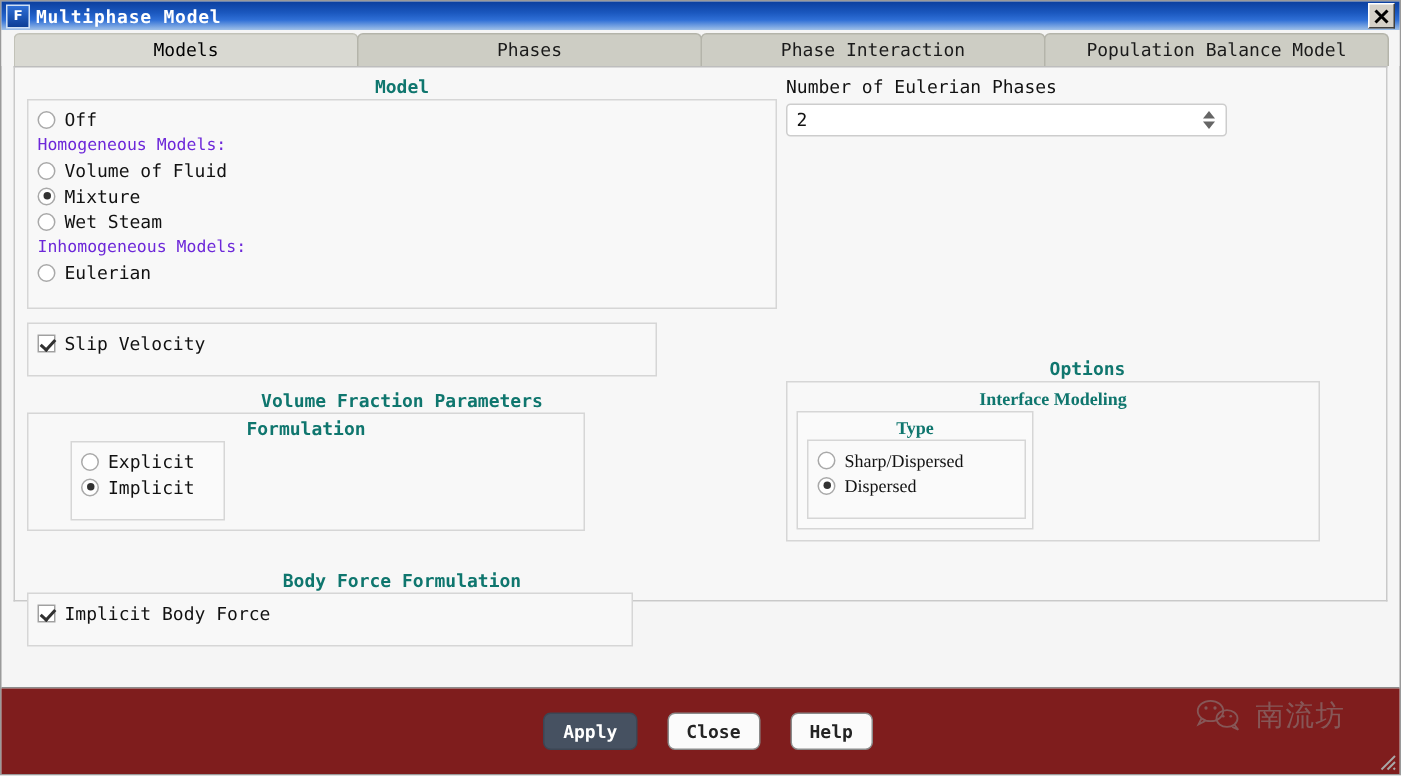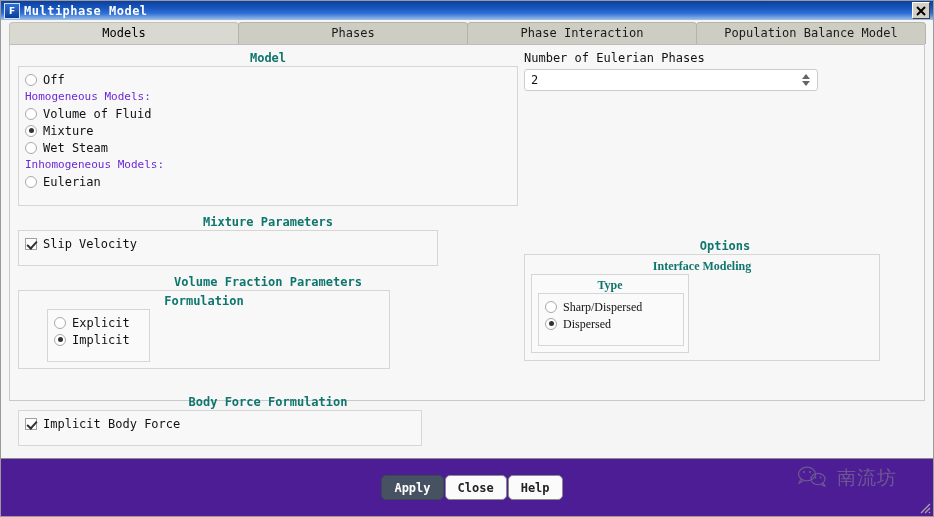--- a/index.html
+++ b/index.html
@@ -266,23 +266,23 @@
     background: #8c8c8c;
     margin: 0;
     flex: 0 0 auto;
   }
   .footer {
     height: 57px;
     position: relative;
     display: flex;
     align-items: center;
     justify-content: center;
-    gap: 1px;
-    flex: 0 0 auto;
-    background: #4c1d95;
+    gap: 20px;
+    flex: 0 0 auto;
+    background: #7f1d1d;
     padding-left: 10px;
   }
   .btn {
     font-family: "DejaVu Sans Mono", "Liberation Mono", monospace;
     font-size: 12px;
     font-weight: bold;
     padding: 0 12px;
     height: 25px;
     line-height: 24px;
     border-radius: 5px;
@@ -378,21 +378,20 @@
             </div>
             <div class="plain-label">Inhomogeneous Models:</div>
             <div class="opt-row">
               <span class="radio"></span>
               <span class="opt-label">Eulerian</span>
             </div>
           </div>
         </div>
 
         <div class="group">
-          <div class="group-title">Mixture Parameters</div>
           <div class="group-body" style="width:420px;">
             <div class="opt-row">
               <span class="checkbox checked"></span>
               <span class="opt-label">Slip Velocity</span>
             </div>
           </div>
         </div>
 
         <div class="group">
           <div class="group-title">Volume Fraction Parameters</div>

